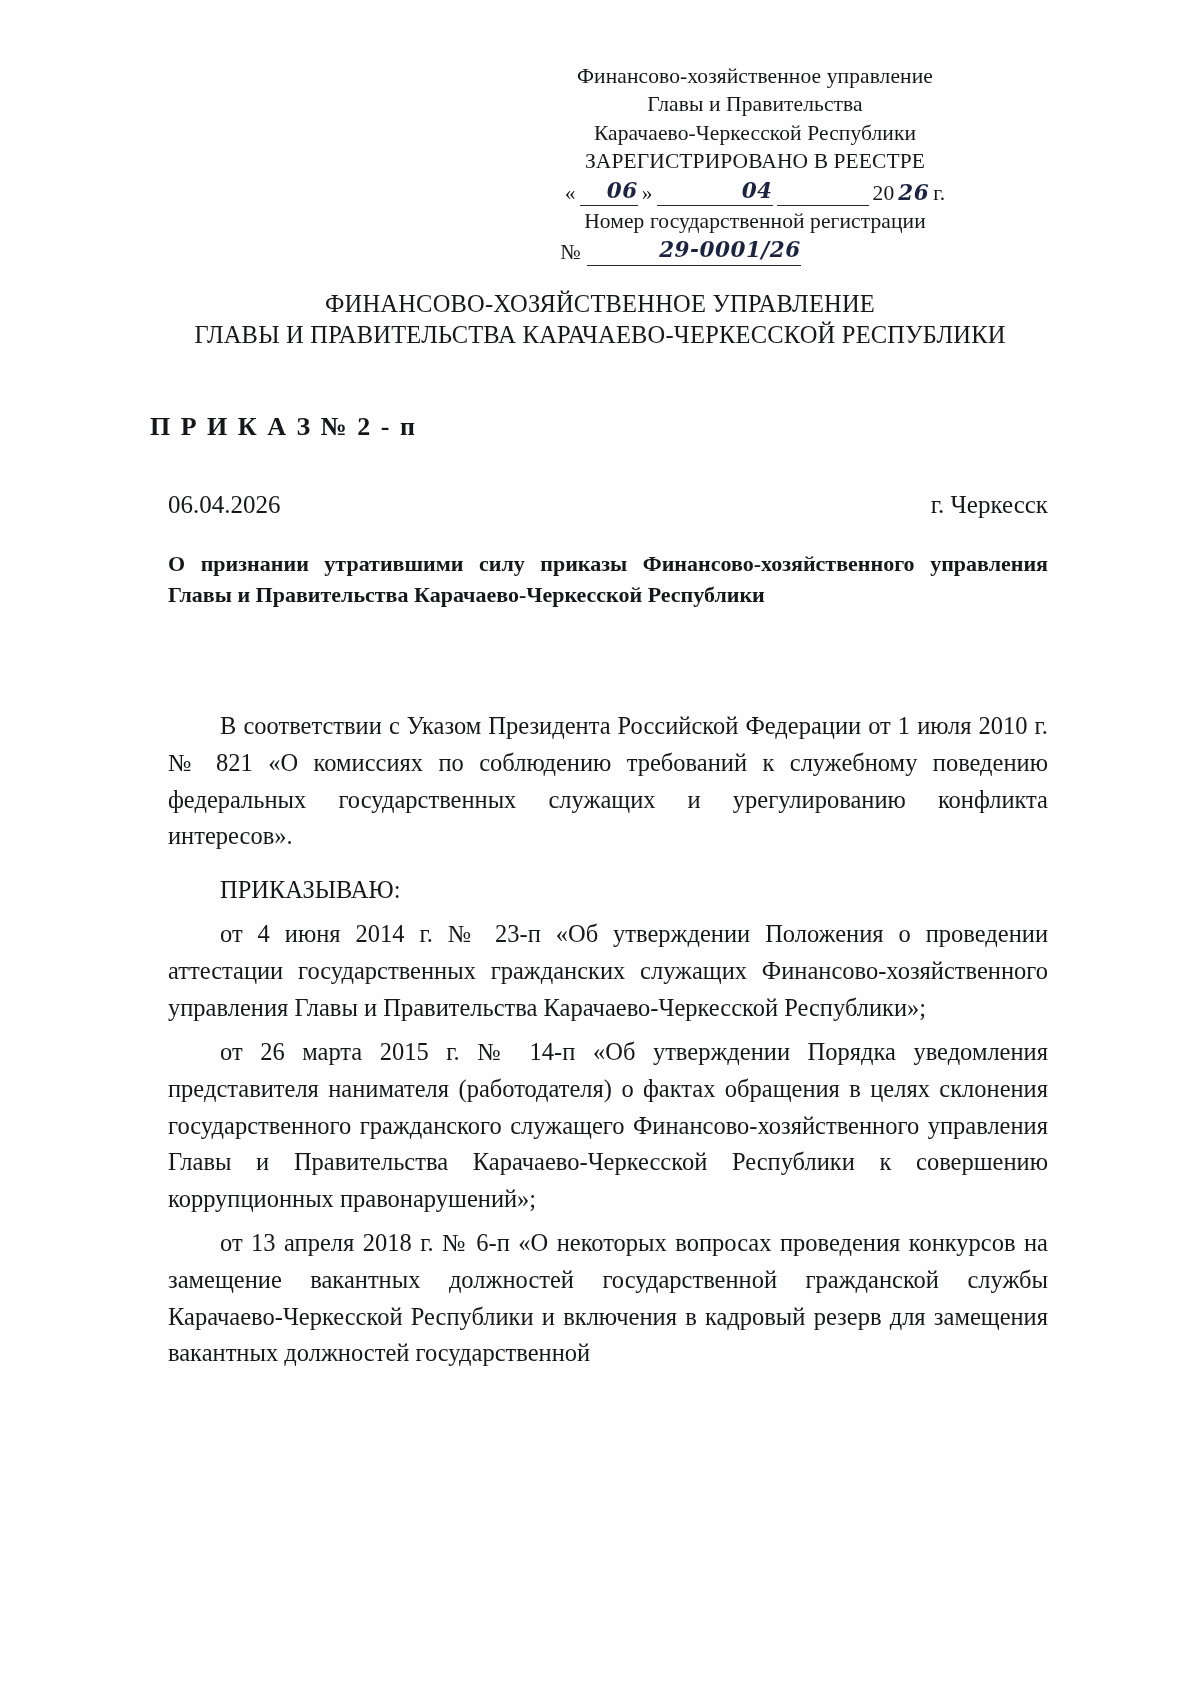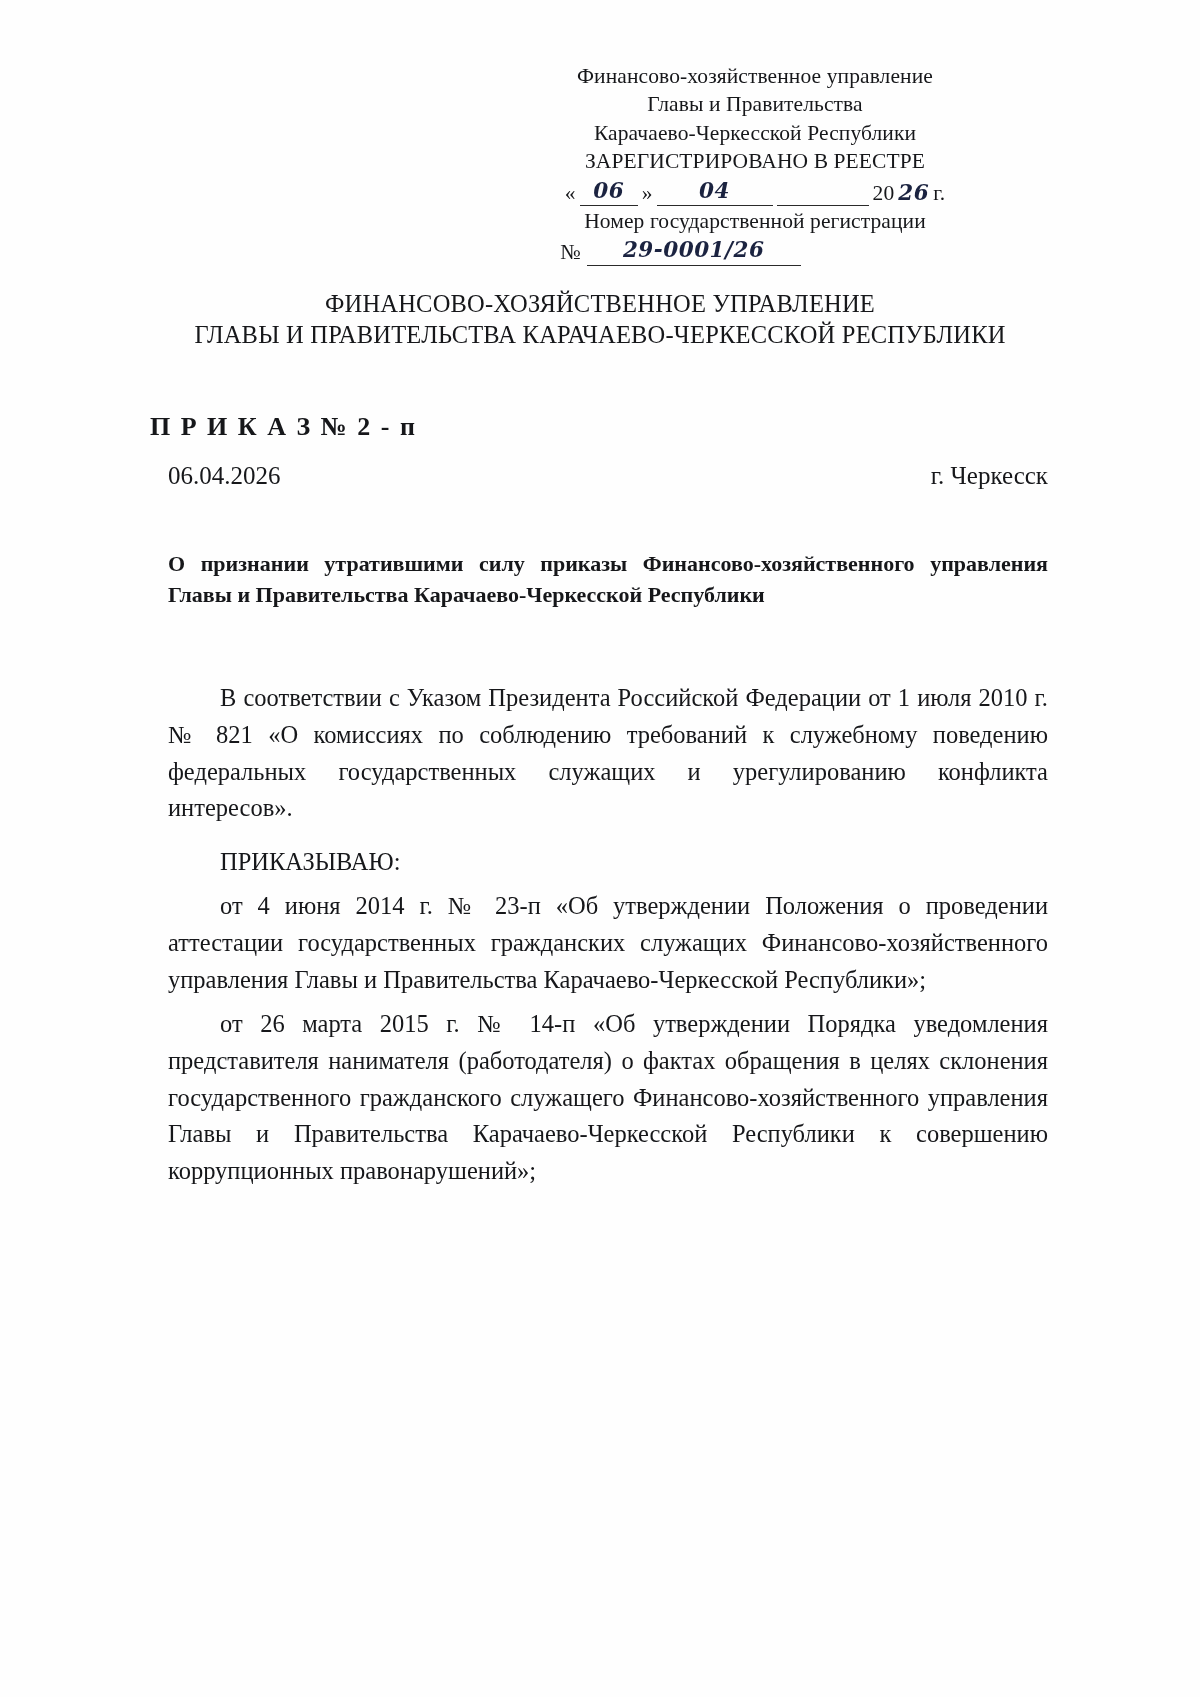--- a/index.html
+++ b/index.html
@@ -46,21 +46,21 @@
   .hand {
     font-family: "DejaVu Serif", serif;
     font-style: italic;
     font-weight: 700;
     color: #1b2340;
     letter-spacing: 0.5px;
   }
   .ul {
     display: inline-block;
     border-bottom: 1.4px solid #2a2a2a;
-    text-align: center;
+    text-align: right;
     transform: translateY(-1px);
   }
   .ul.w1 { min-width: 58px; }
   .ul.w2 { min-width: 92px; }
   .ul.w3 { min-width: 116px; }
   .ul.w4 { min-width: 214px; }
   .stamp .numline {
     margin-top: 2px;
     display: flex;
     justify-content: flex-start;
@@ -90,21 +90,21 @@
     text-align: left;
     font-size: 26px;
     font-weight: 700;
     letter-spacing: 2.0px;
   }
 
   
   .daterow {
     position: absolute;
     left: 168px;
-    top: 462px;
+    top: 491px;
     width: 880px;
     display: flex;
     justify-content: space-between;
     font-size: 25px;
   }
 
   
   .subject {
     position: absolute;
     left: 168px;
@@ -114,21 +114,21 @@
     font-weight: 700;
     line-height: 1.42;
     text-align: justify;
     text-align-last: left;
   }
 
   
   .body {
     position: absolute;
     left: 168px;
-    top: 680px;
+    top: 708px;
     width: 880px;
     font-size: 24.5px;
     line-height: 1.5;
   }
   .body p {
     margin: 0 0 0.30em 0;
     text-align: justify;
     text-indent: 52px;
   }
 
@@ -177,15 +177,16 @@
   </div>
 
   <div class="subject">О признании утратившими силу приказы Финансово-хозяйственного управления Главы и Правительства Карачаево-Черкесской Республики</div>
 
   <div class="body">
     <p>В соответствии с Указом Президента Российской Федерации от 1 июля 2010 г. № 821 «О комиссиях по соблюдению требований к служебному поведению федеральных государственных служащих и урегулированию конфликта интересов».</p>
     <div class="spacer-sm"></div>
     <p>ПРИКАЗЫВАЮ:</p>
     <p>от 4 июня 2014 г. № 23-п «Об утверждении Положения о проведении аттестации государственных гражданских служащих Финансово-хозяйственного управления Главы и Правительства Карачаево-Черкесской Республики»;</p>
     <p>от 26 марта 2015 г. № 14-п «Об утверждении Порядка уведомления представителя нанимателя (работодателя) о фактах обращения в целях склонения государственного гражданского служащего Финансово-хозяйственного управления Главы и Правительства Карачаево-Черкесской Республики к совершению коррупционных правонарушений»;</p>
+    <p>от 13 апреля 2018 г. № 6-п «О некоторых вопросах проведения конкурсов на замещение вакантных должностей государственной гражданской службы Карачаево-Черкесской Республики и включения в кадровый резерв для замещения вакантных должностей государственной</p>
   </div>
 
 </div>
 
 </body></html>

